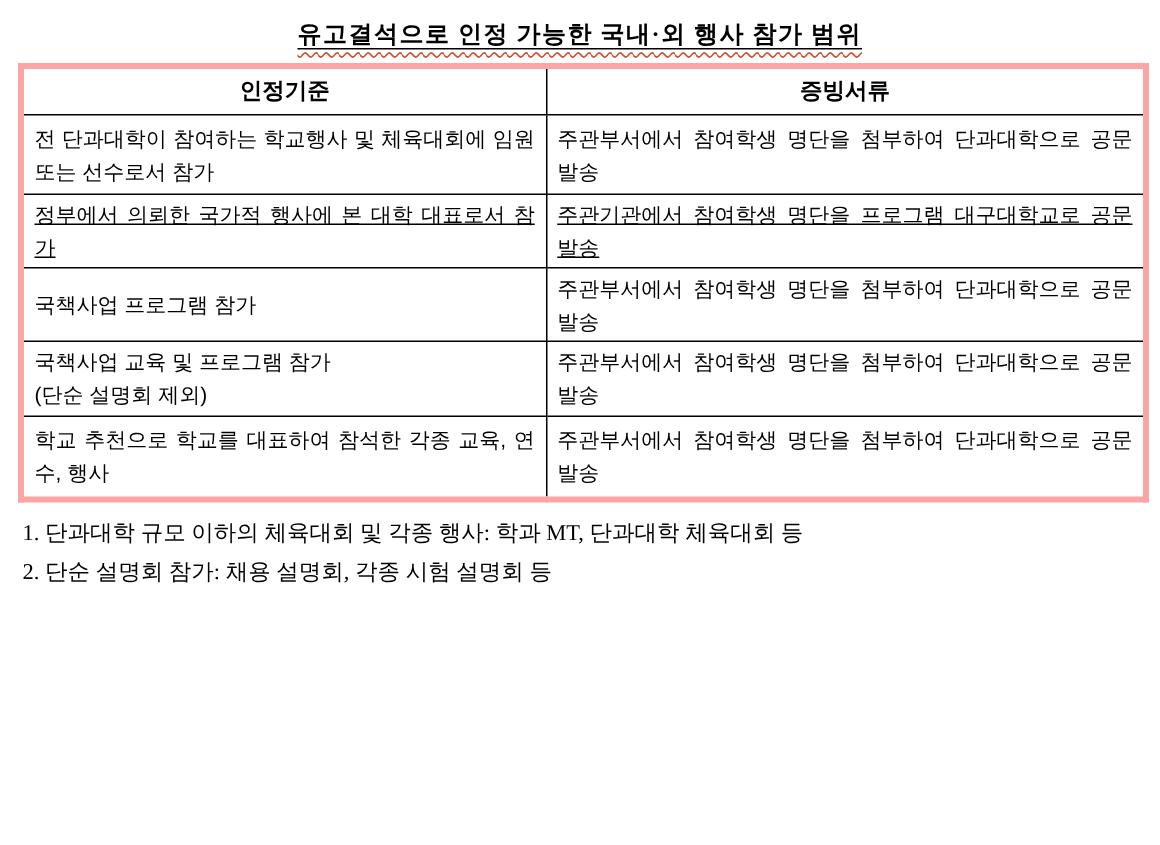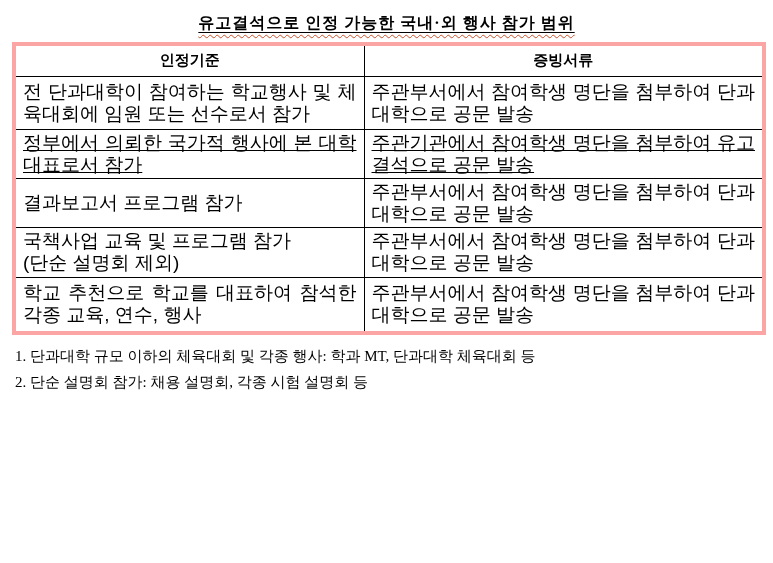--- a/index.html
+++ b/index.html
@@ -45,21 +45,21 @@
     border: 1px solid #000000;
     font-size: 15px;
     font-weight: bold;
     text-align: center;
     vertical-align: middle;
     height: 32px;
     padding: 2px 6px;
   }
   .criteria-table td {
     border: 1px solid #000000;
-    font-size: 19px;
+    font-size: 14px;
     line-height: 22px;
     vertical-align: middle;
     padding: 2px 7px;
     text-align: justify;
     white-space: pre-line;
     word-break: normal;
   }
   tr.h-r0 { height: 53px; }
   tr.h-r1 { height: 48px; text-decoration: underline; }
   tr.h-r2 { height: 46px; }
@@ -96,24 +96,24 @@
         <th>증빙서류</th>
       </tr>
     </thead>
     <tbody>
       <tr class="h-r0">
         <td>전 단과대학이 참여하는 학교행사 및 체육대회에 임원 또는 선수로서 참가</td>
         <td>주관부서에서 참여학생 명단을 첨부하여 단과대학으로 공문 발송</td>
       </tr>
       <tr class="h-r1">
         <td>정부에서 의뢰한 국가적 행사에 본 대학 대표로서 참가</td>
-        <td>주관기관에서 참여학생 명단을 첨부하여 유고결석으로 공문 발송</td>
+        <td>주관기관에서 참여학생 명단을 프로그램 대구대학교로 공문 발송</td>
       </tr>
       <tr class="h-r2">
-        <td>결과보고서 프로그램 참가</td>
+        <td>국책사업 프로그램 참가</td>
         <td>주관부서에서 참여학생 명단을 첨부하여 단과대학으로 공문 발송</td>
       </tr>
       <tr class="h-r3">
         <td>국책사업 교육 및 프로그램 참가
 (단순 설명회 제외)</td>
         <td>주관부서에서 참여학생 명단을 첨부하여 단과대학으로 공문 발송</td>
       </tr>
       <tr class="h-r6">
         <td>학교 추천으로 학교를 대표하여 참석한 각종 교육, 연수, 행사</td>
         <td>주관부서에서 참여학생 명단을 첨부하여 단과대학으로 공문 발송</td>

